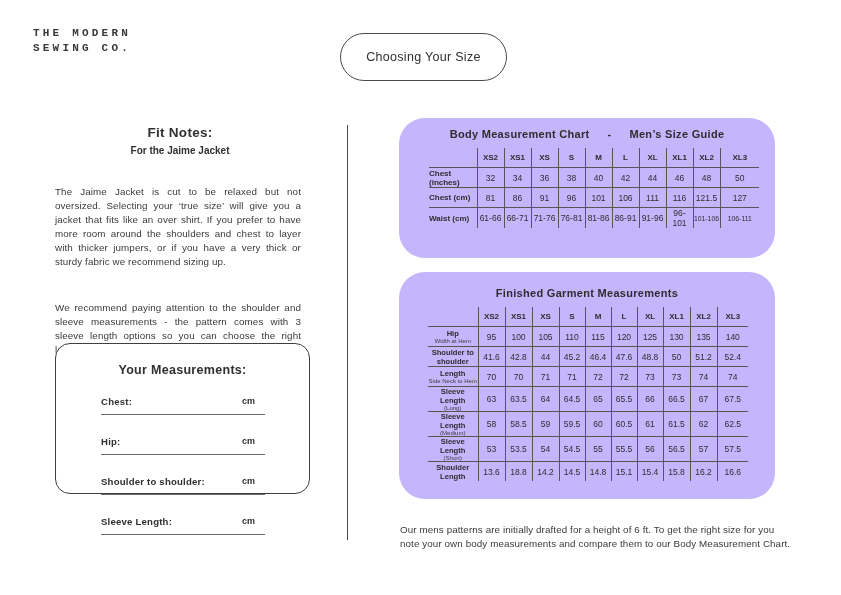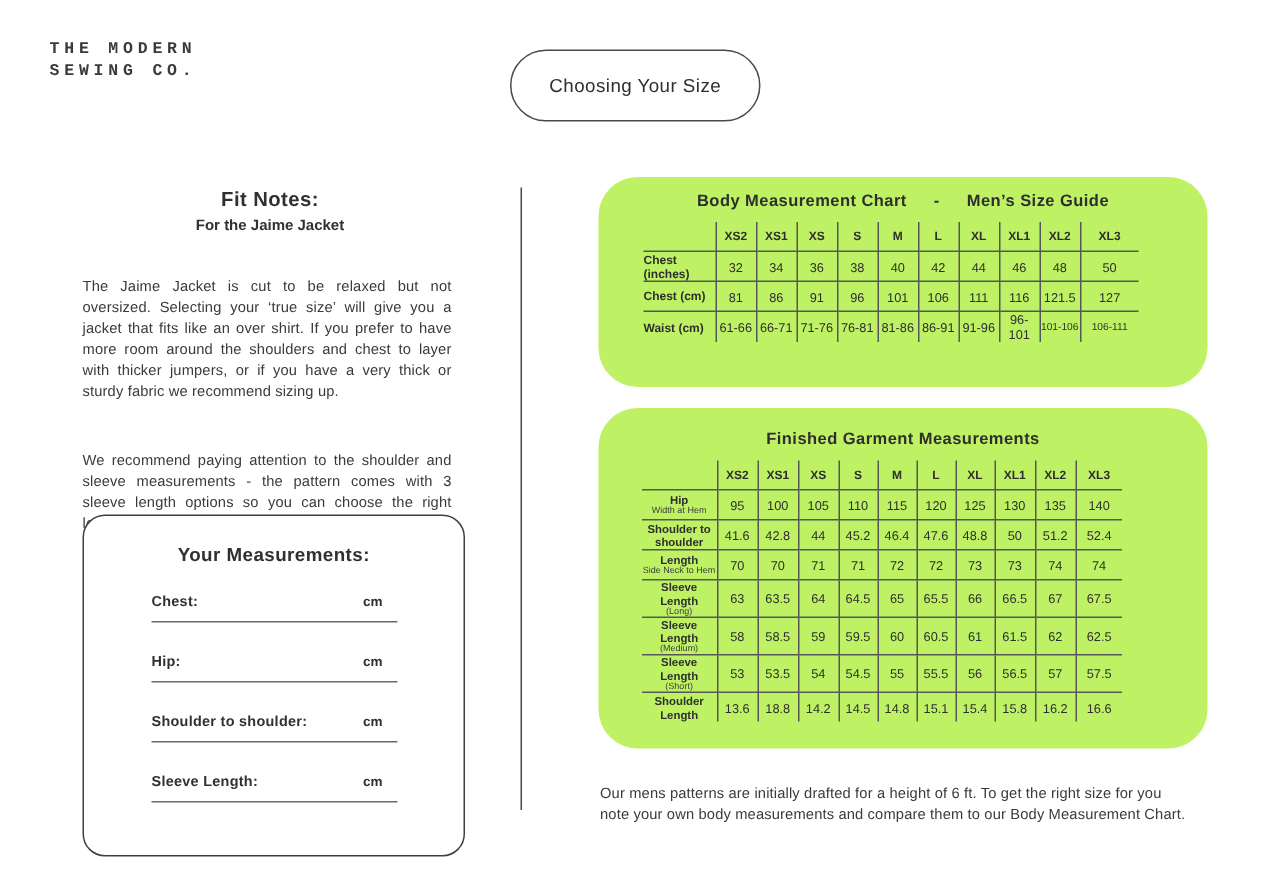--- a/index.html
+++ b/index.html
@@ -14,35 +14,35 @@
               font-size:12.5px;font-weight:500;letter-spacing:.3px;color:#2f2f2f;background:#fff;}
 
   
   .fitnotes-head{position:absolute;left:40px;top:125px;width:280px;text-align:center;}
   .fitnotes-head .h1{font-size:13.5px;font-weight:700;letter-spacing:.3px;}
   .fitnotes-head .h2{font-size:10px;font-weight:700;margin-top:5px;}
   .fit-par{position:absolute;left:55px;width:246px;font-size:9.8px;line-height:14px;
            text-align:justify;color:#3a3a3a;letter-spacing:.1px;}
   .par1{top:175px;} .par2{top:273px;margin-top:28px;}
 
-  .meas-box{position:absolute;left:55px;top:343px;width:255px;height:228px;
+  .meas-box{position:absolute;left:55px;top:343px;width:255px;height:151px;
             border:1px solid #3f3f3f;border-radius:15px;background:#fff;box-sizing:border-box;}
   .meas-box .mb-head{text-align:center;margin-top:19px;font-size:12.5px;font-weight:700;letter-spacing:.3px;}
   .mfield{margin:0 44px 0 45px;}
   .mfield .mrow{display:flex;justify-content:space-between;align-items:flex-start;
                 border-bottom:1.5px solid #6a6a6a;padding-bottom:3px;height:15px;}
   .mfield .mlabel{font-size:9.6px;font-weight:600;letter-spacing:.2px;}
   .mfield .munit{font-size:9px;font-weight:600;margin-right:10px;}
   .mf1{margin-top:19px;} .mf2,.mf3,.mf4{margin-top:21px;}
 
   
   .divider{position:absolute;left:347px;top:125px;width:1px;height:415px;background:#4a4a4a;}
 
   
-  .card{position:absolute;left:399px;width:406px;background:#bef264;border-radius:26px;box-sizing:border-box;}
+  .card{position:absolute;left:399px;width:376px;background:#c4b5fd;border-radius:26px;box-sizing:border-box;}
   .card1{top:118px;height:140px;}
   .card2{top:272px;height:227px;}
   .card-title{display:flex;justify-content:center;align-items:center;gap:18px;
               font-size:11px;font-weight:700;letter-spacing:.3px;color:#2e2e2e;}
   .card1 .card-title{padding-top:10px;}
   .card2 .card-title{padding-top:15px;}
 
   .chart-table{border-collapse:collapse;table-layout:fixed;color:#2e2e2e;}
   .chart-table th,.chart-table td{border:1px solid #565656;text-align:center;padding:0;
                                   font-weight:400;font-size:8.5px;}

